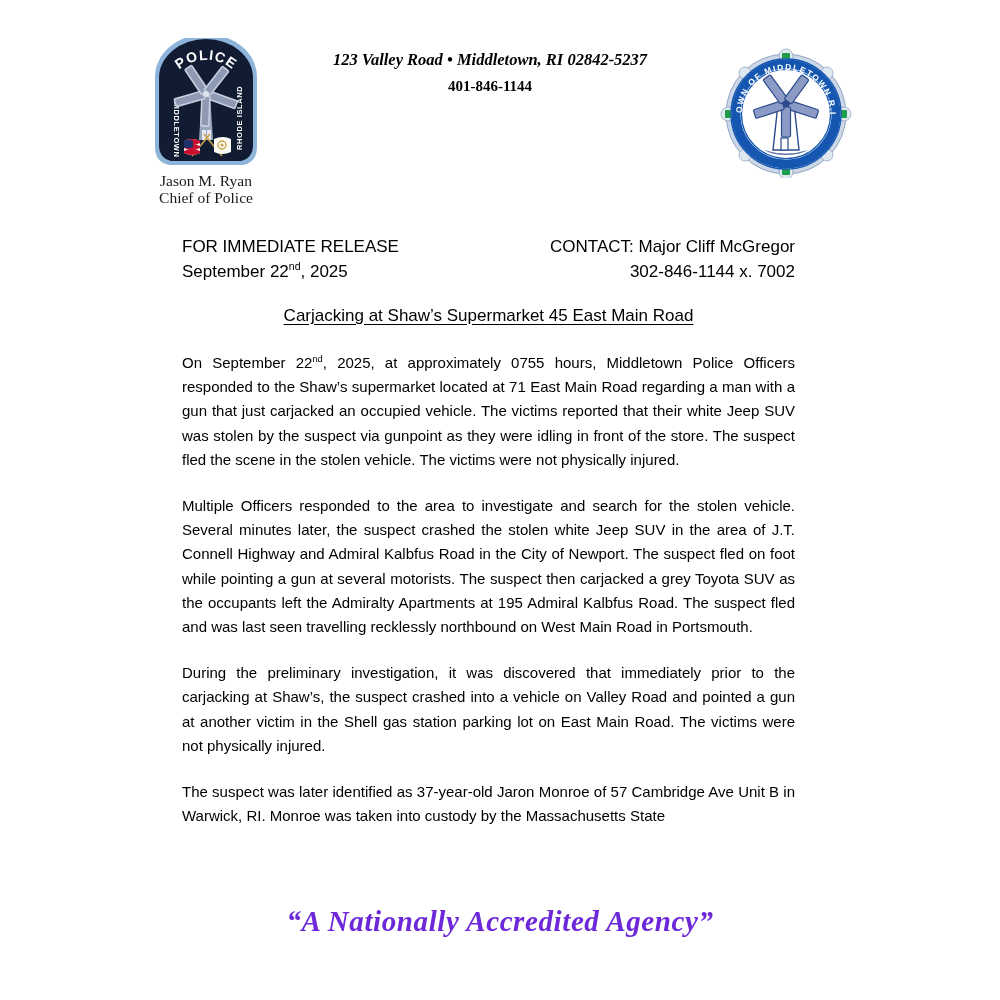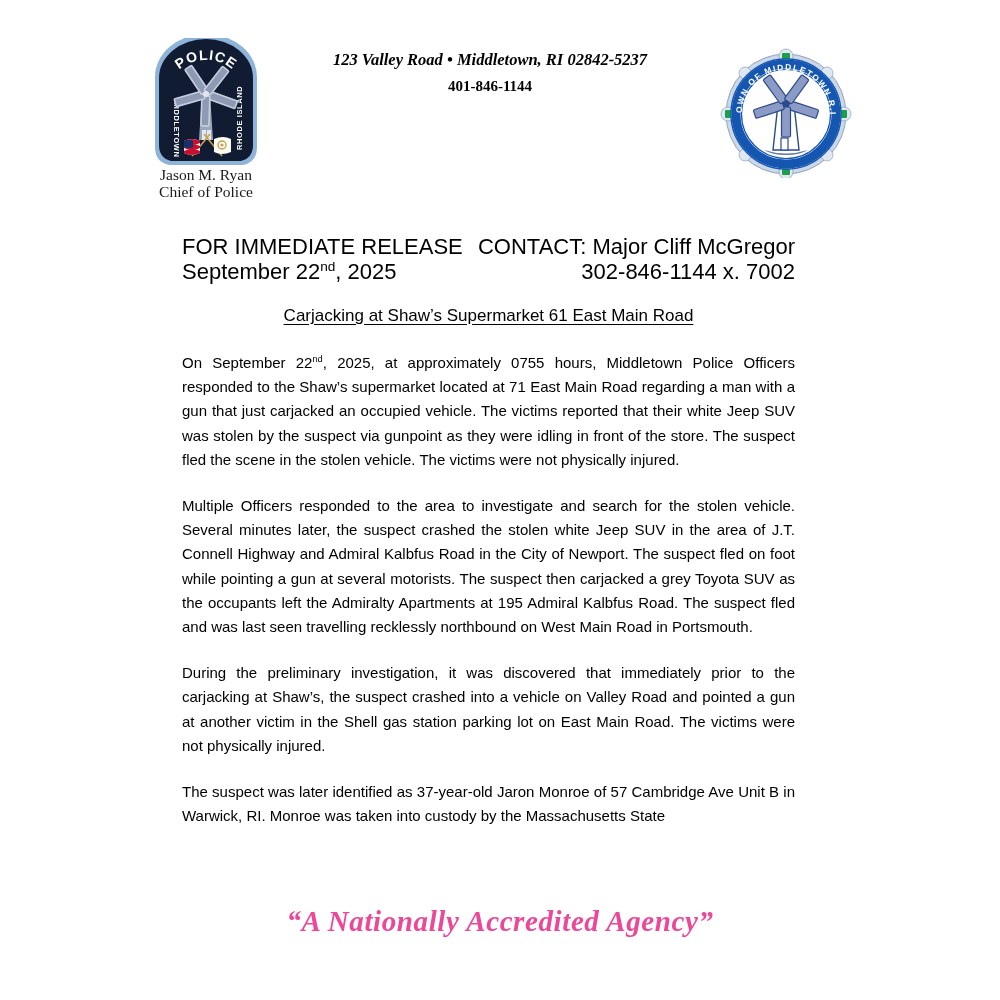--- a/index.html
+++ b/index.html
@@ -38,20 +38,21 @@
     width: 108px;
     height: 128px;
     margin: 0 auto;
   }
   .patch svg { display: block; }
   .chief-name {
     font-family: "Liberation Serif", serif;
     font-size: 15.5px;
     line-height: 17px;
     color: #1a1a1a;
+    margin-top: 6px;
     white-space: nowrap;
   }
 
   
   .dept-titles {
     position: absolute;
     left: 255px;
     top: 44px;
     width: 470px;
     text-align: center;
@@ -92,21 +93,21 @@
   .meta-row {
     position: absolute;
     left: 182px;
     top: 234px;
     width: 613px;
     display: flex;
     justify-content: space-between;
     align-items: flex-start;
   }
   .meta-left, .meta-right {
-    font-size: 22px;
+    font-size: 17px;
     line-height: 25px;
   }
   .meta-right { text-align: right; }
   .meta-line { white-space: nowrap; }
   sup.ord {
     font-size: 0.62em;
     vertical-align: super;
     line-height: 0;
   }
 
@@ -147,21 +148,21 @@
     position: absolute;
     left: 0;
     top: 905px;
     width: 1000px;
     text-align: center;
     font-family: "Liberation Serif", serif;
     font-style: italic;
     font-weight: bold;
     font-size: 29px;
     letter-spacing: 0.6px;
-    color: #ec4899;
+    color: #6d28d9;
   }
 </style>
 </head>
 <body>
 
 <div class="letterhead">
 
   <div class="patch-block">
     <div class="patch">
       <svg width="108" height="128" viewBox="0 0 108 128" xmlns="http://www.w3.org/2000/svg">
@@ -306,21 +307,21 @@
   <div class="meta-left">
     <div class="meta-line">FOR IMMEDIATE RELEASE</div>
     <div class="meta-line"><span>September 22</span><sup class="ord">nd</sup><span>, 2025</span></div>
   </div>
   <div class="meta-right">
     <div class="meta-line"><span>CONTACT</span><span>: </span><span>Major Cliff McGregor</span></div>
     <div class="meta-line">302-846-1144 x. 7002</div>
   </div>
 </div>
 
-<div class="headline"><span>Carjacking at Shaw’s Supermarket 61 East Main Road</span></div>
+<div class="headline"><span>Carjacking at Shaw’s Supermarket 45 East Main Road</span></div>
 
 <div class="body-copy">
   <p class="para"><span>On September 22</span><sup class="ord">nd</sup><span>, 2025, at approximately 0755 hours, Middletown Police Officers responded to the Shaw’s supermarket located at 71 East Main Road regarding a man with a gun that just carjacked an occupied vehicle. The victims reported that their white Jeep SUV was stolen by the suspect via gunpoint as they were idling in front of the store. The suspect fled the scene in the stolen vehicle. The victims were not physically injured.</span></p>
   <p class="para">Multiple Officers responded to the area to investigate and search for the stolen vehicle. Several minutes later, the suspect crashed the stolen white Jeep SUV in the area of J.T. Connell Highway and Admiral Kalbfus Road in the City of Newport. The suspect fled on foot while pointing a gun at several motorists. The suspect then carjacked a grey Toyota SUV as the occupants left the Admiralty Apartments at 195 Admiral Kalbfus Road. The suspect fled and was last seen travelling recklessly northbound on West Main Road in Portsmouth.</p>
   <p class="para">During the preliminary investigation, it was discovered that immediately prior to the carjacking at Shaw’s, the suspect crashed into a vehicle on Valley Road and pointed a gun at another victim in the Shell gas station parking lot on East Main Road. The victims were not physically injured.</p>
   <p class="para">The suspect was later identified as 37-year-old Jaron Monroe of 57 Cambridge Ave Unit B in Warwick, RI. Monroe was taken into custody by the Massachusetts State</p>
 </div>
 
 <div class="footer-tagline">“A Nationally Accredited Agency”</div>
 

